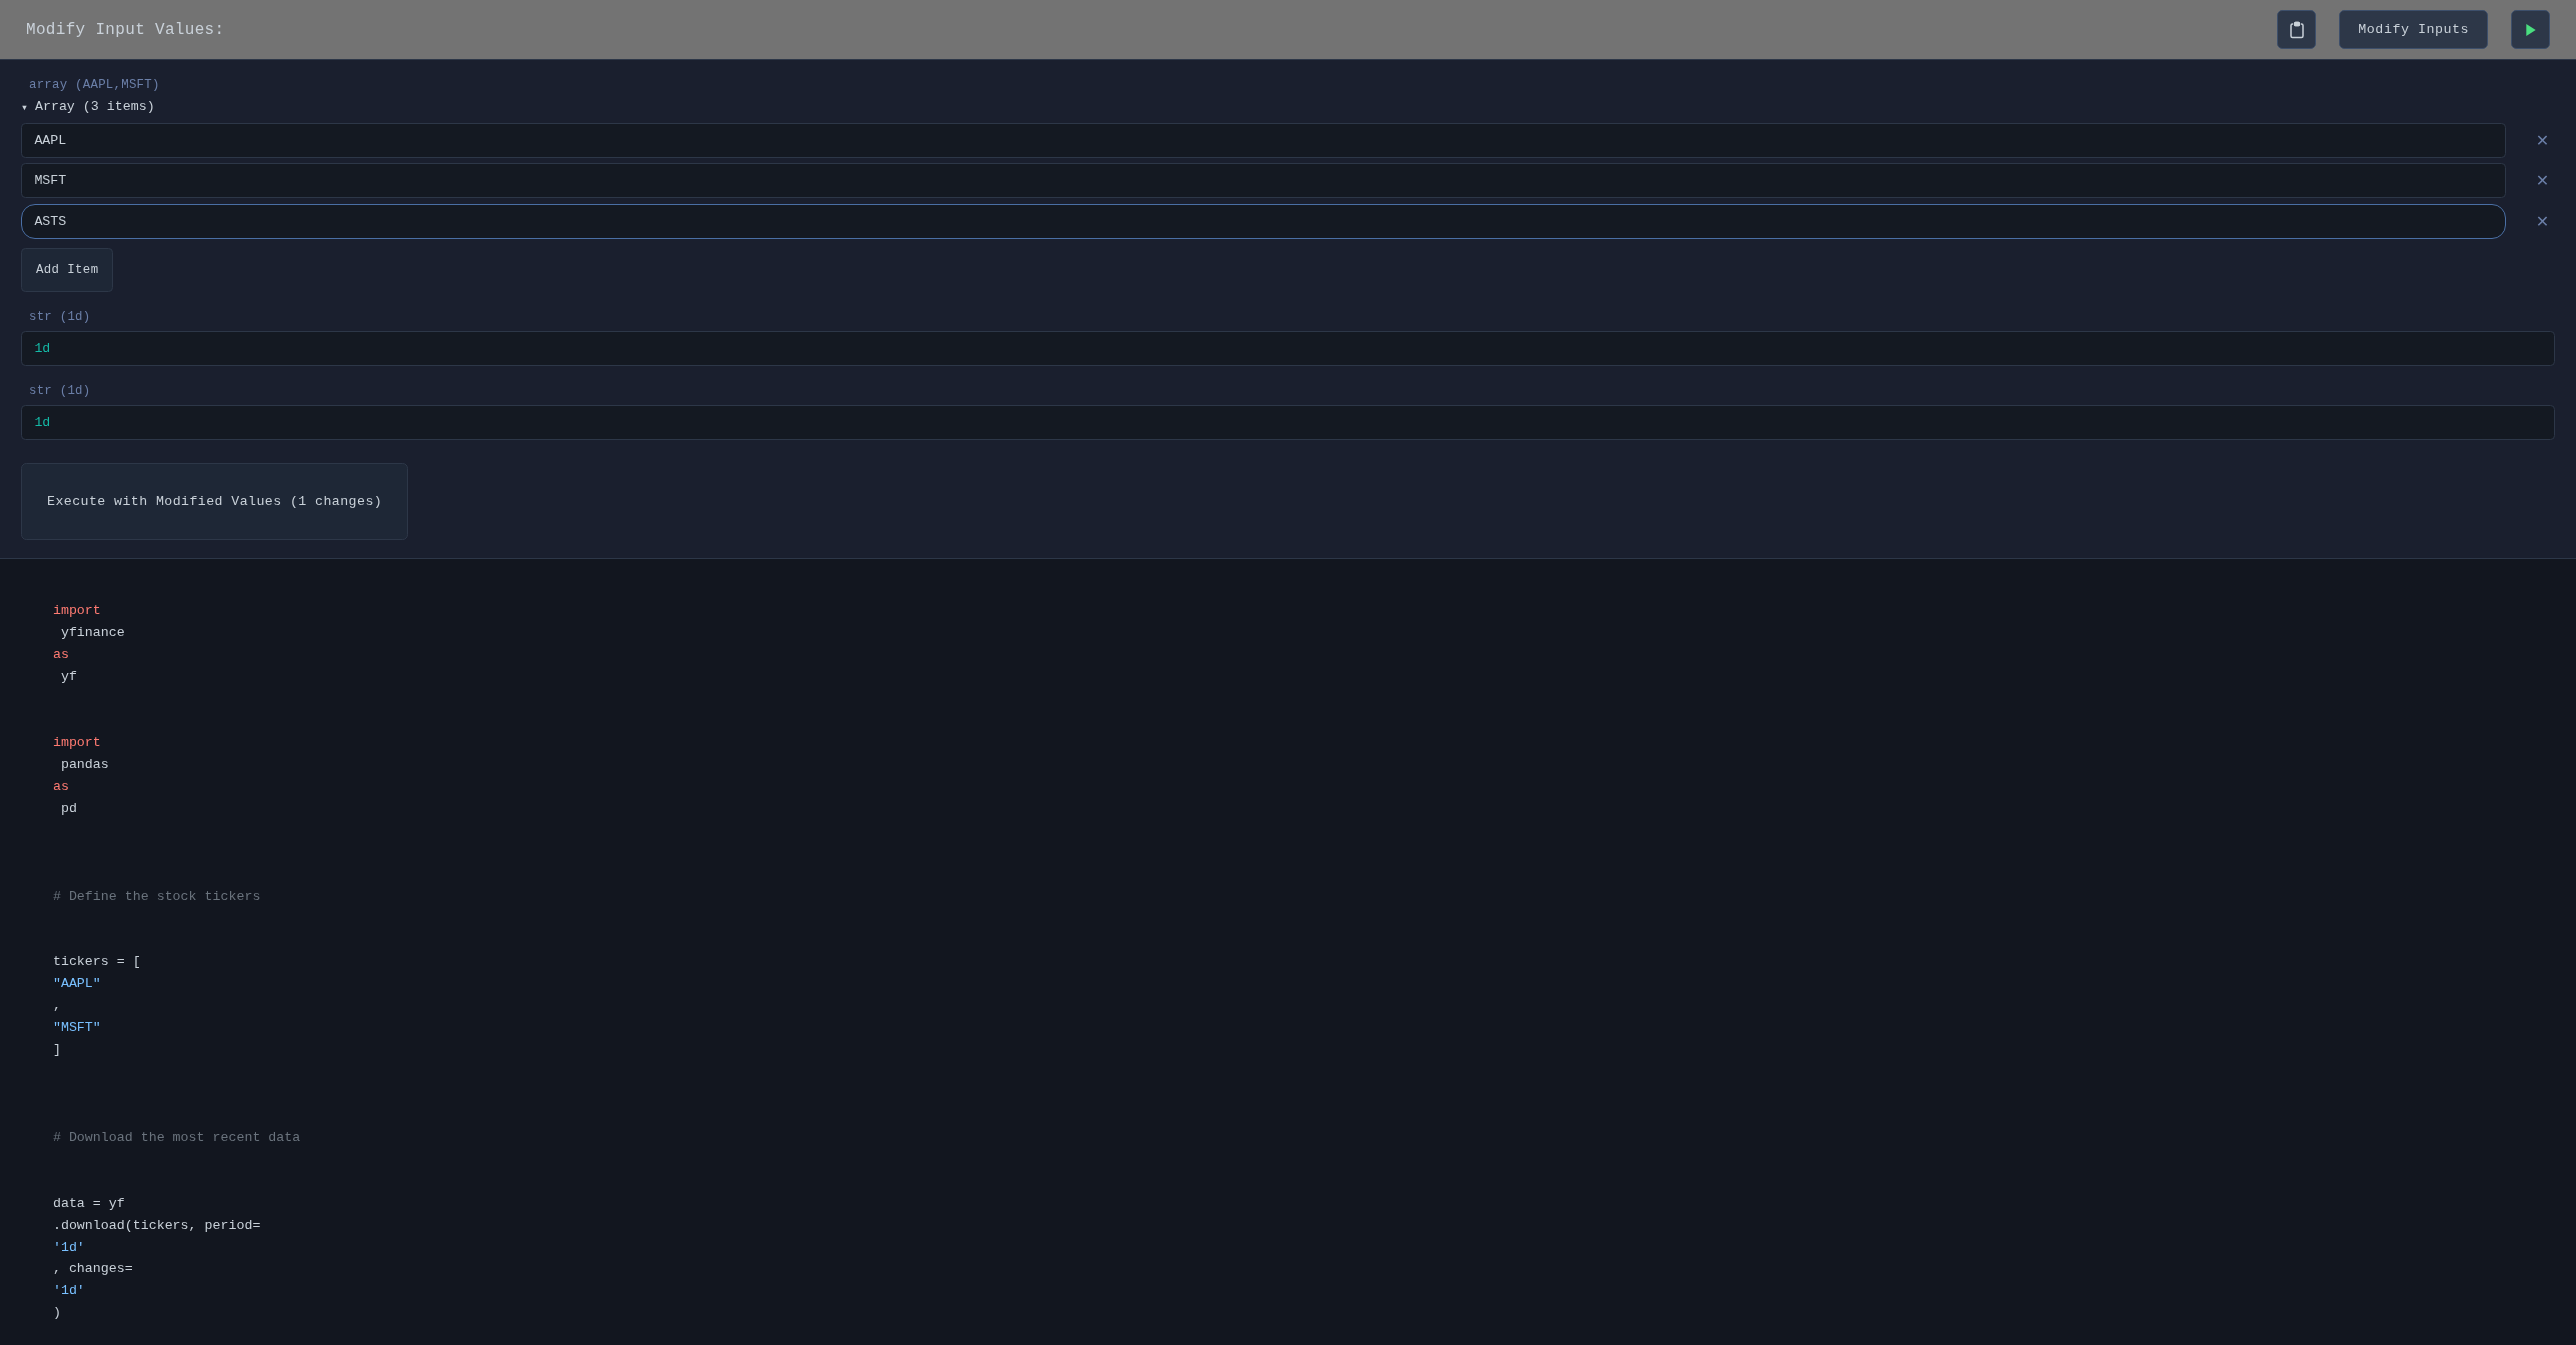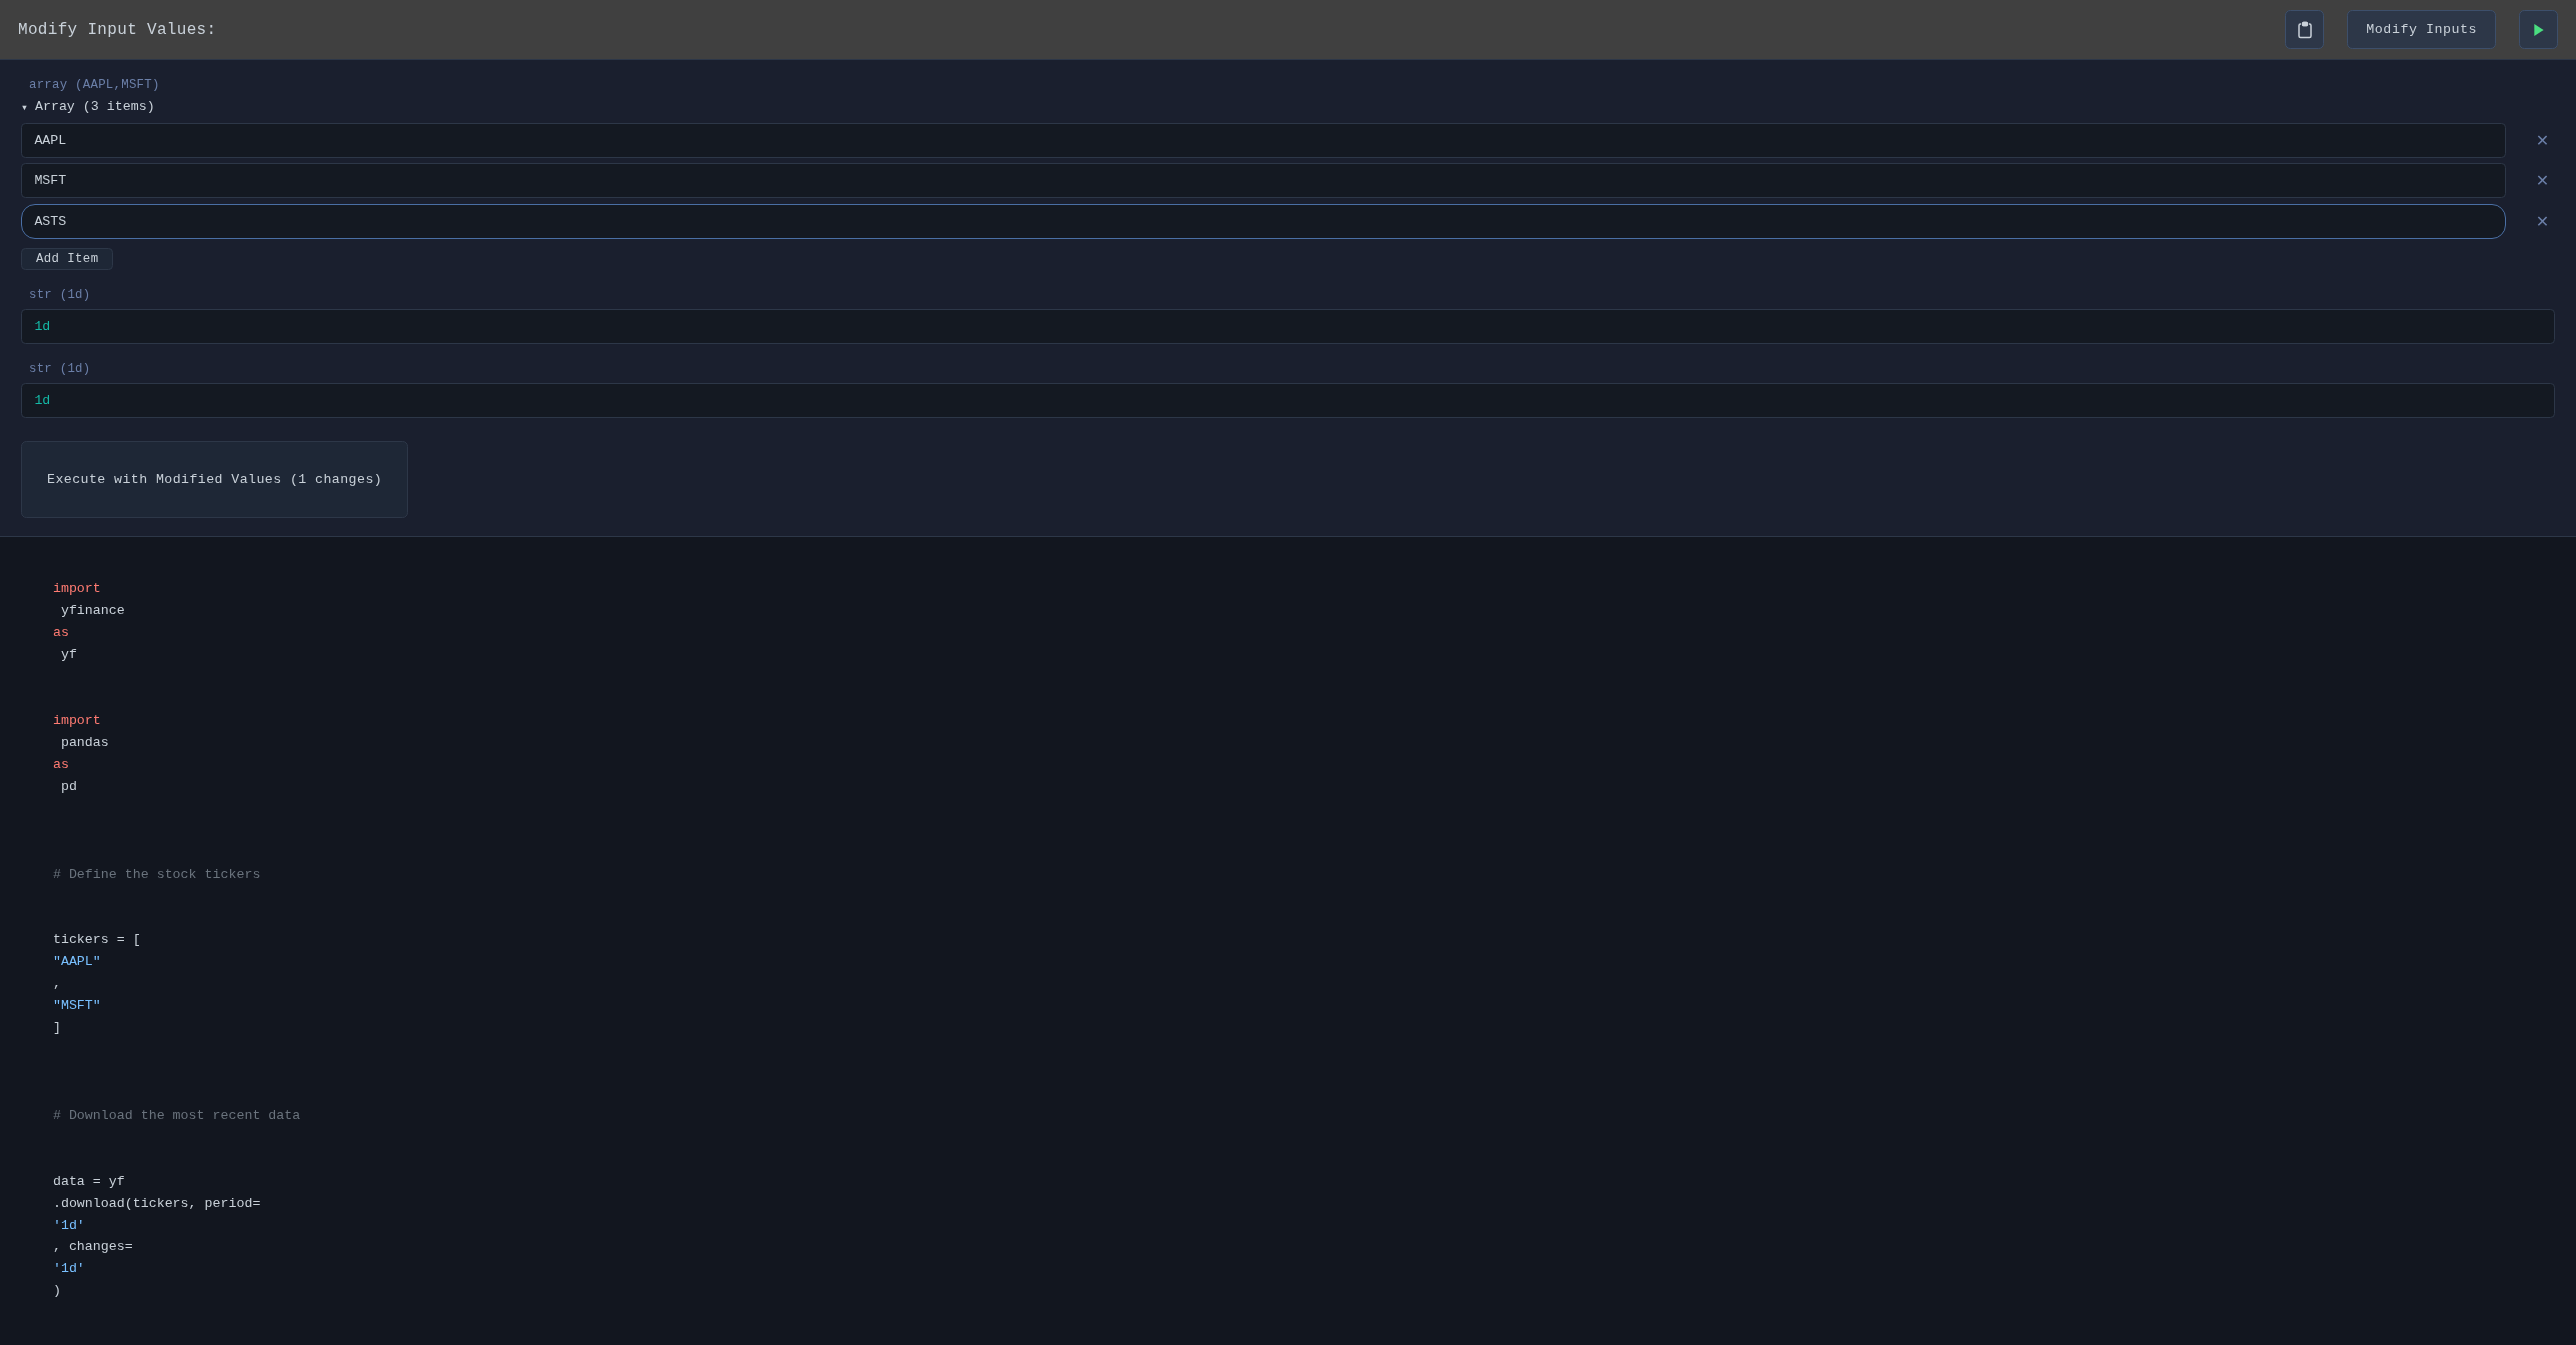--- a/index.html
+++ b/index.html
@@ -9,22 +9,22 @@
       color: #c9d1d9;
       min-height: 100vh;
       font-size: 14px;
     }
 
     
     .top-bar {
       display: flex;
       align-items: center;
       justify-content: space-between;
-      padding: 9px 18px;
-      background: #404040;
+      padding: 9px 26px;
+      background: #737373;
       border-bottom: 0.9px solid #2d3748;
       min-height: 60px;
     }
     .top-bar-title {
       color: #c9d1d9;
       font-size: 16px;
       letter-spacing: 0.02em;
     }
     .top-bar-actions {
       display: flex;
@@ -140,21 +140,21 @@
       align-items: center;
       justify-content: center;
       border-radius: 3.6px;
     }
 
     
     .add-item-btn {
       background: #1e2736;
       border: 0.9px solid #2d3748;
       border-radius: 4.4px;
-      padding: 3px 14px;
+      padding: 14px 14px;
       color: #c9d1d9;
       font-family: 'Courier New', Courier, monospace;
       font-size: 12.4px;
       cursor: pointer;
       letter-spacing: 0.03em;
     }
 
     
     .str-section {
       margin-bottom: 18px;

